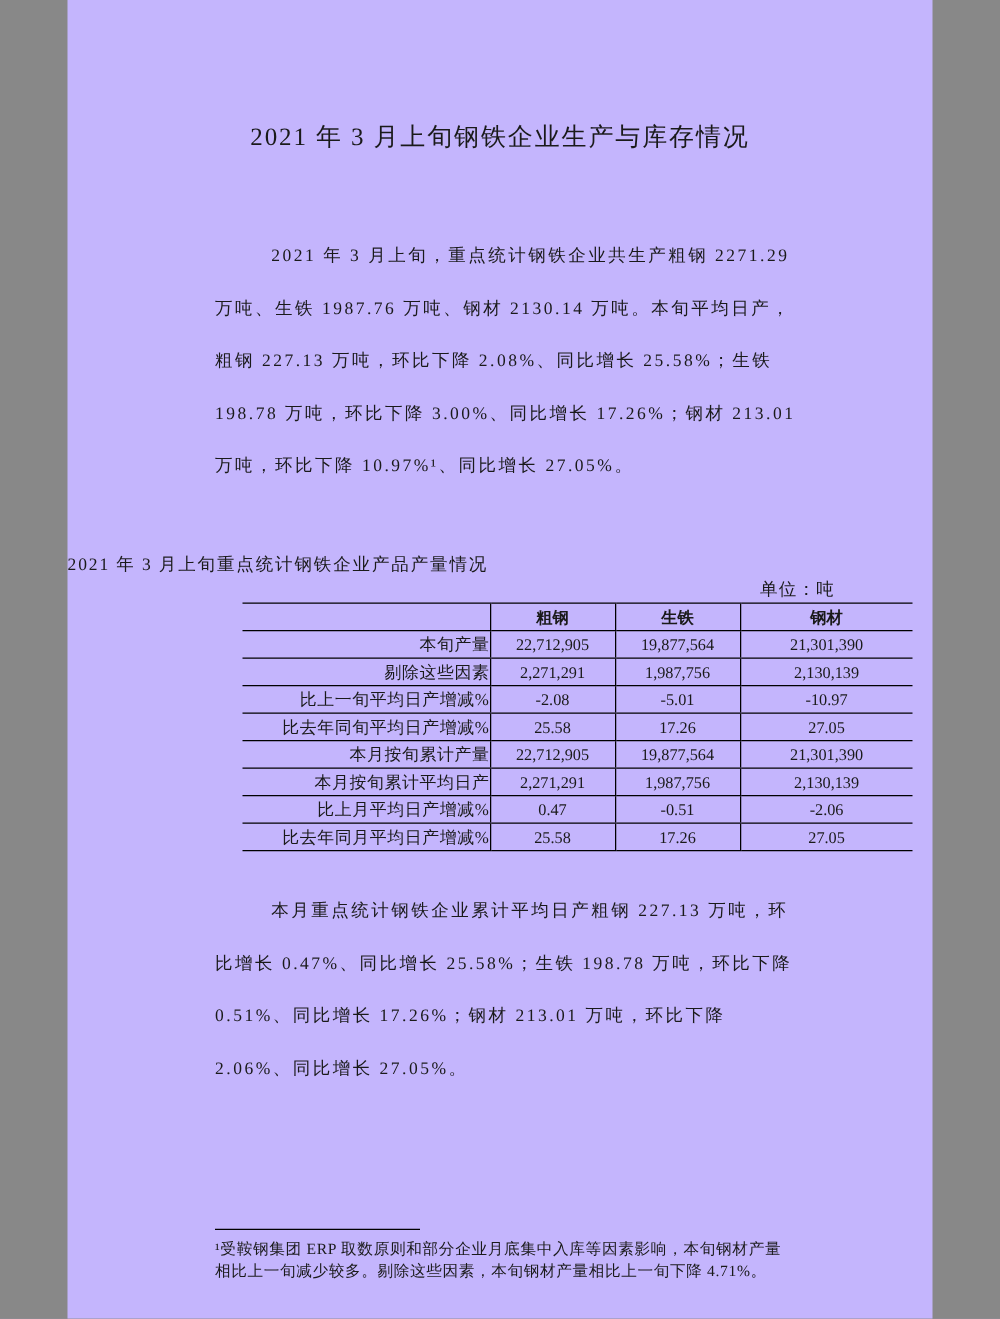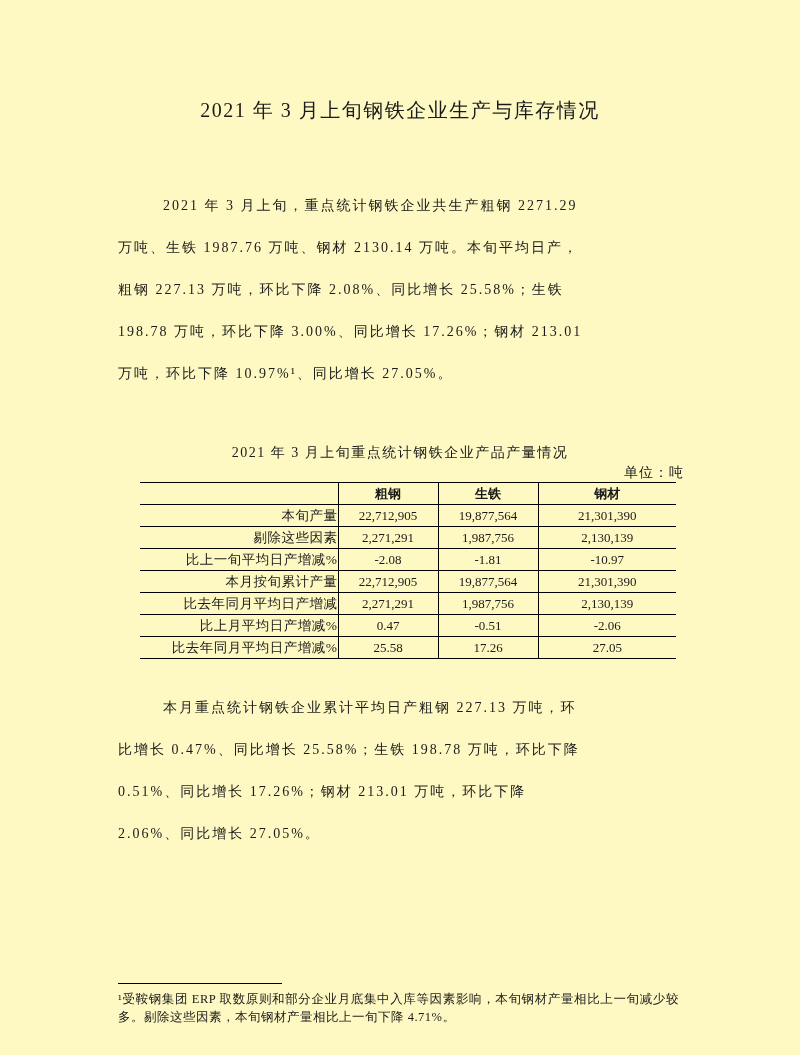--- a/index.html
+++ b/index.html
@@ -1,21 +1,21 @@
 <!DOCTYPE html>
 <html><head>
 <meta charset="utf-8">
 <style>
   html, body { margin: 0; padding: 0; background: #888; }
   .page {
     position: relative;
-    width: 800px;
+    width: 692px;
     height: 1055px;
     margin: 0 auto;
-    background: #fef9c3;
+    background: #c4b5fd;
     box-sizing: border-box;
     font-family: "Liberation Serif", "DejaVu Serif", serif;
     color: #1a1a1a;
     overflow: hidden;
   }
   .doc-title {
     margin: 0;
     padding-top: 97px;
     text-align: center;
     font-size: 20px;
@@ -32,28 +32,28 @@
   .para-2 { margin-top: 28px; }
   .para .line {
     line-height: 42px;
     height: 42px;
     white-space: nowrap;
   }
   .para .line.indent { text-indent: 45px; }
 
   .table-section { margin-top: 48px; }
   .table-title {
-    text-align: center;
+    text-align: left;
     font-size: 14px;
     letter-spacing: 1.5px;
     line-height: 20px;
   }
   .table-unit {
     text-align: right;
-    margin-right: 116px;
+    margin-right: 78px;
     font-size: 14px;
     letter-spacing: 1px;
     line-height: 19px;
   }
   table.prod-table {
     border-collapse: collapse;
     margin-left: 140px;
     table-layout: fixed;
     width: 536px;
     font-size: 13px;
@@ -147,31 +147,37 @@
         </tr>
         <tr>
           <td class="row-label">剔除这些因素</td>
           <td>2,271,291</td>
           <td>1,987,756</td>
           <td>2,130,139</td>
         </tr>
         <tr>
           <td class="row-label">比上一旬平均日产增减%</td>
           <td>-2.08</td>
-          <td>-1.81</td>
+          <td>-5.01</td>
           <td>-10.97</td>
+        </tr>
+        <tr>
+          <td class="row-label">比去年同旬平均日产增减%</td>
+          <td>25.58</td>
+          <td>17.26</td>
+          <td>27.05</td>
         </tr>
         <tr>
           <td class="row-label">本月按旬累计产量</td>
           <td>22,712,905</td>
           <td>19,877,564</td>
           <td>21,301,390</td>
         </tr>
         <tr>
-          <td class="row-label">比去年同月平均日产增减</td>
+          <td class="row-label">本月按旬累计平均日产</td>
           <td>2,271,291</td>
           <td>1,987,756</td>
           <td>2,130,139</td>
         </tr>
         <tr>
           <td class="row-label">比上月平均日产增减%</td>
           <td>0.47</td>
           <td>-0.51</td>
           <td>-2.06</td>
         </tr>

